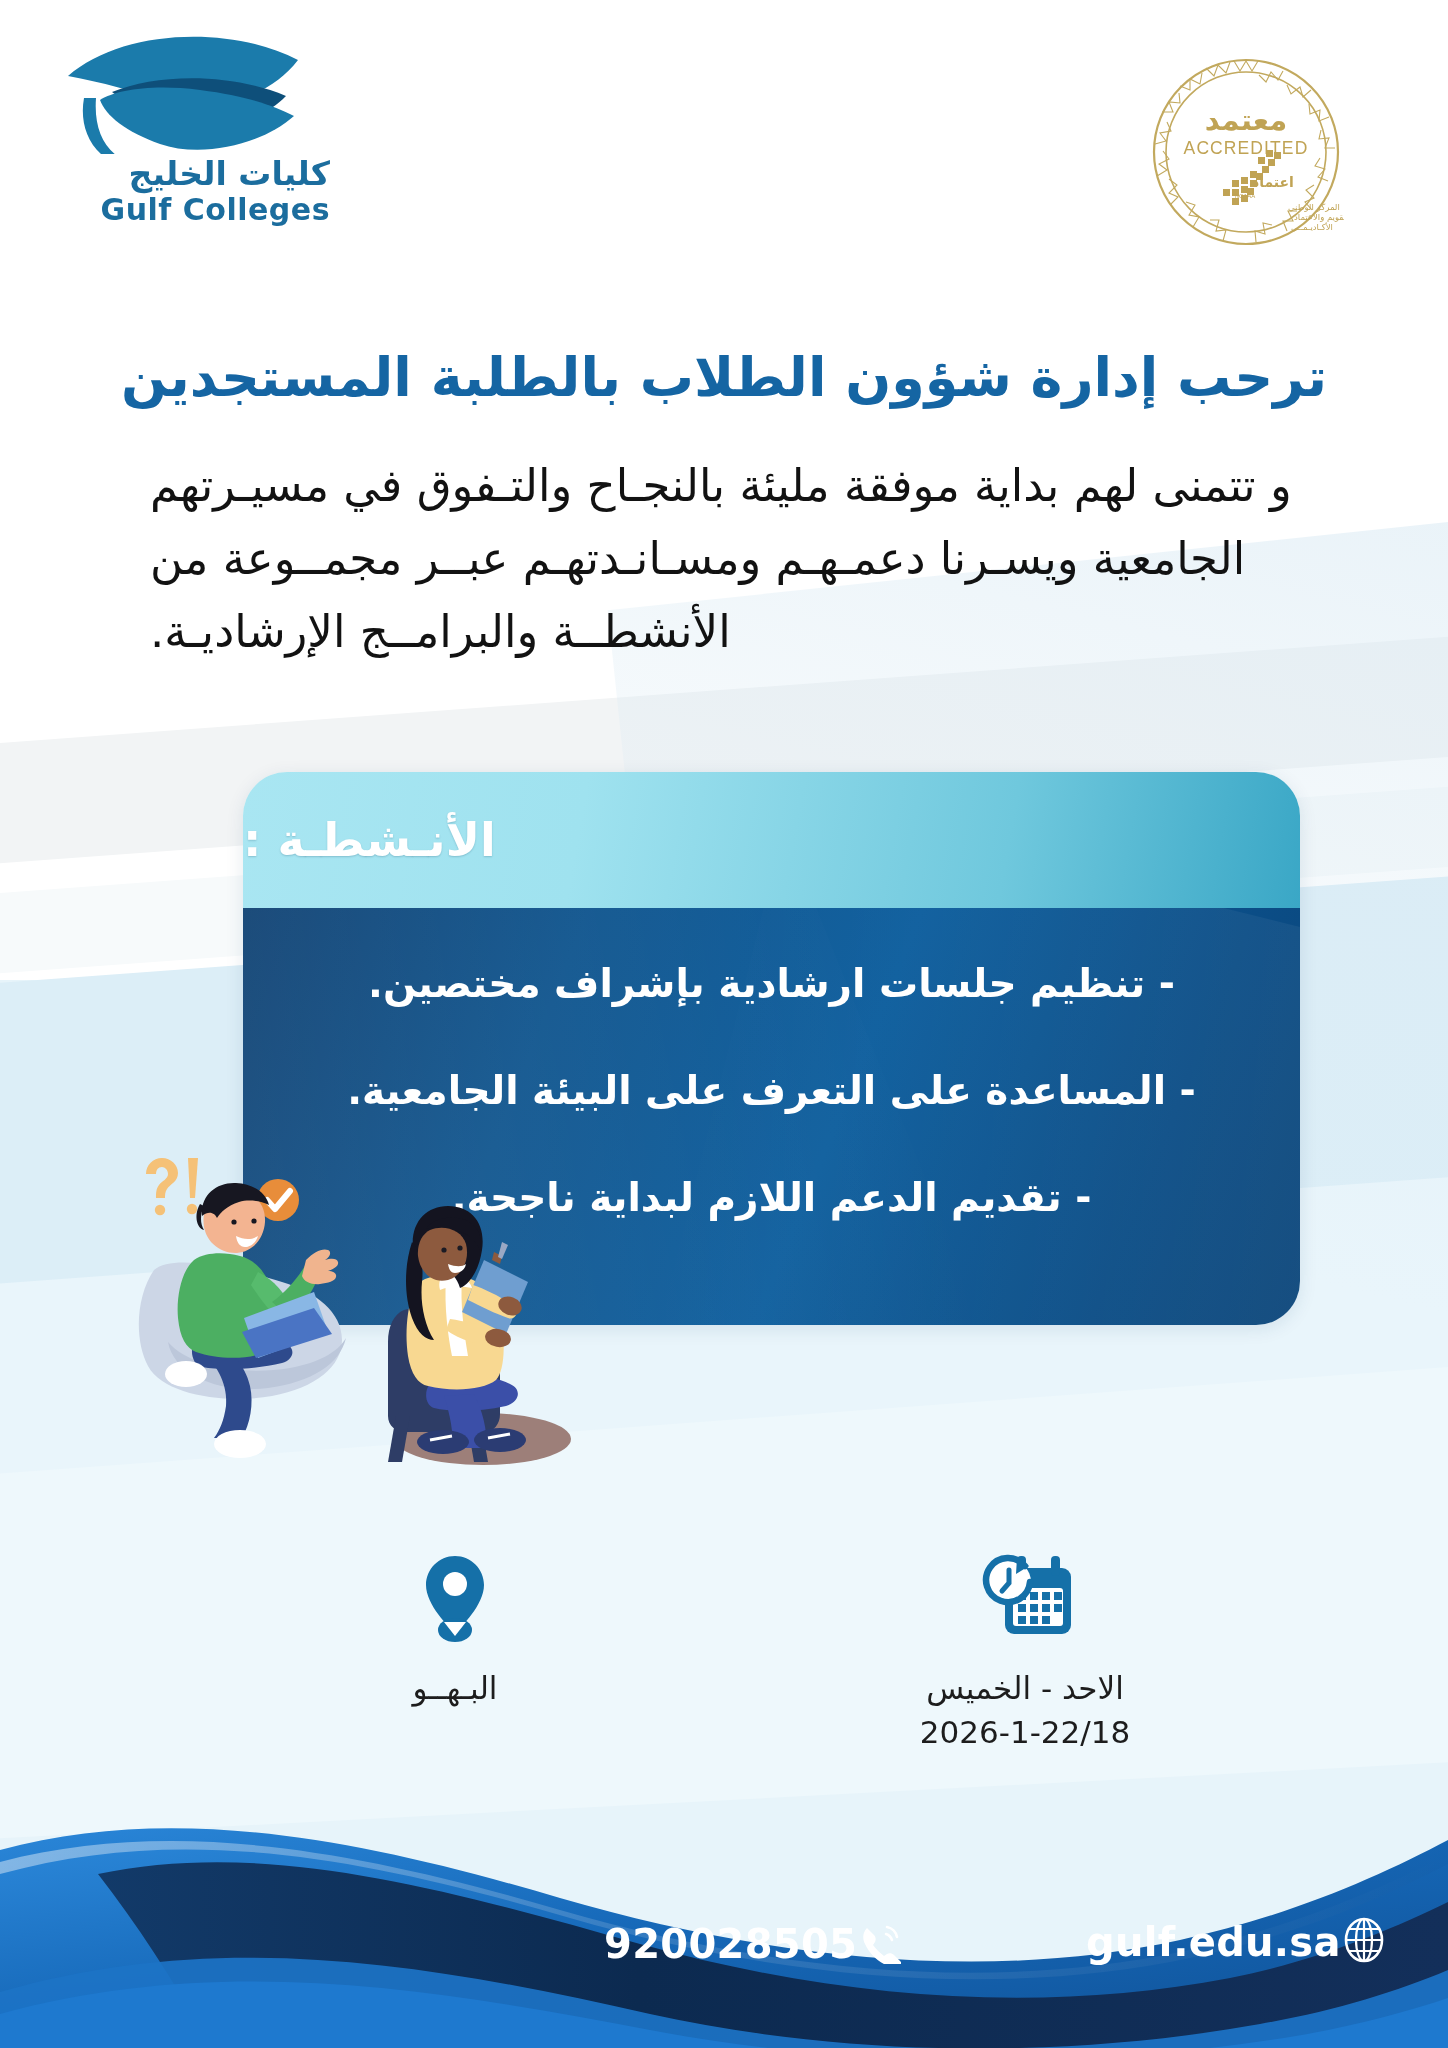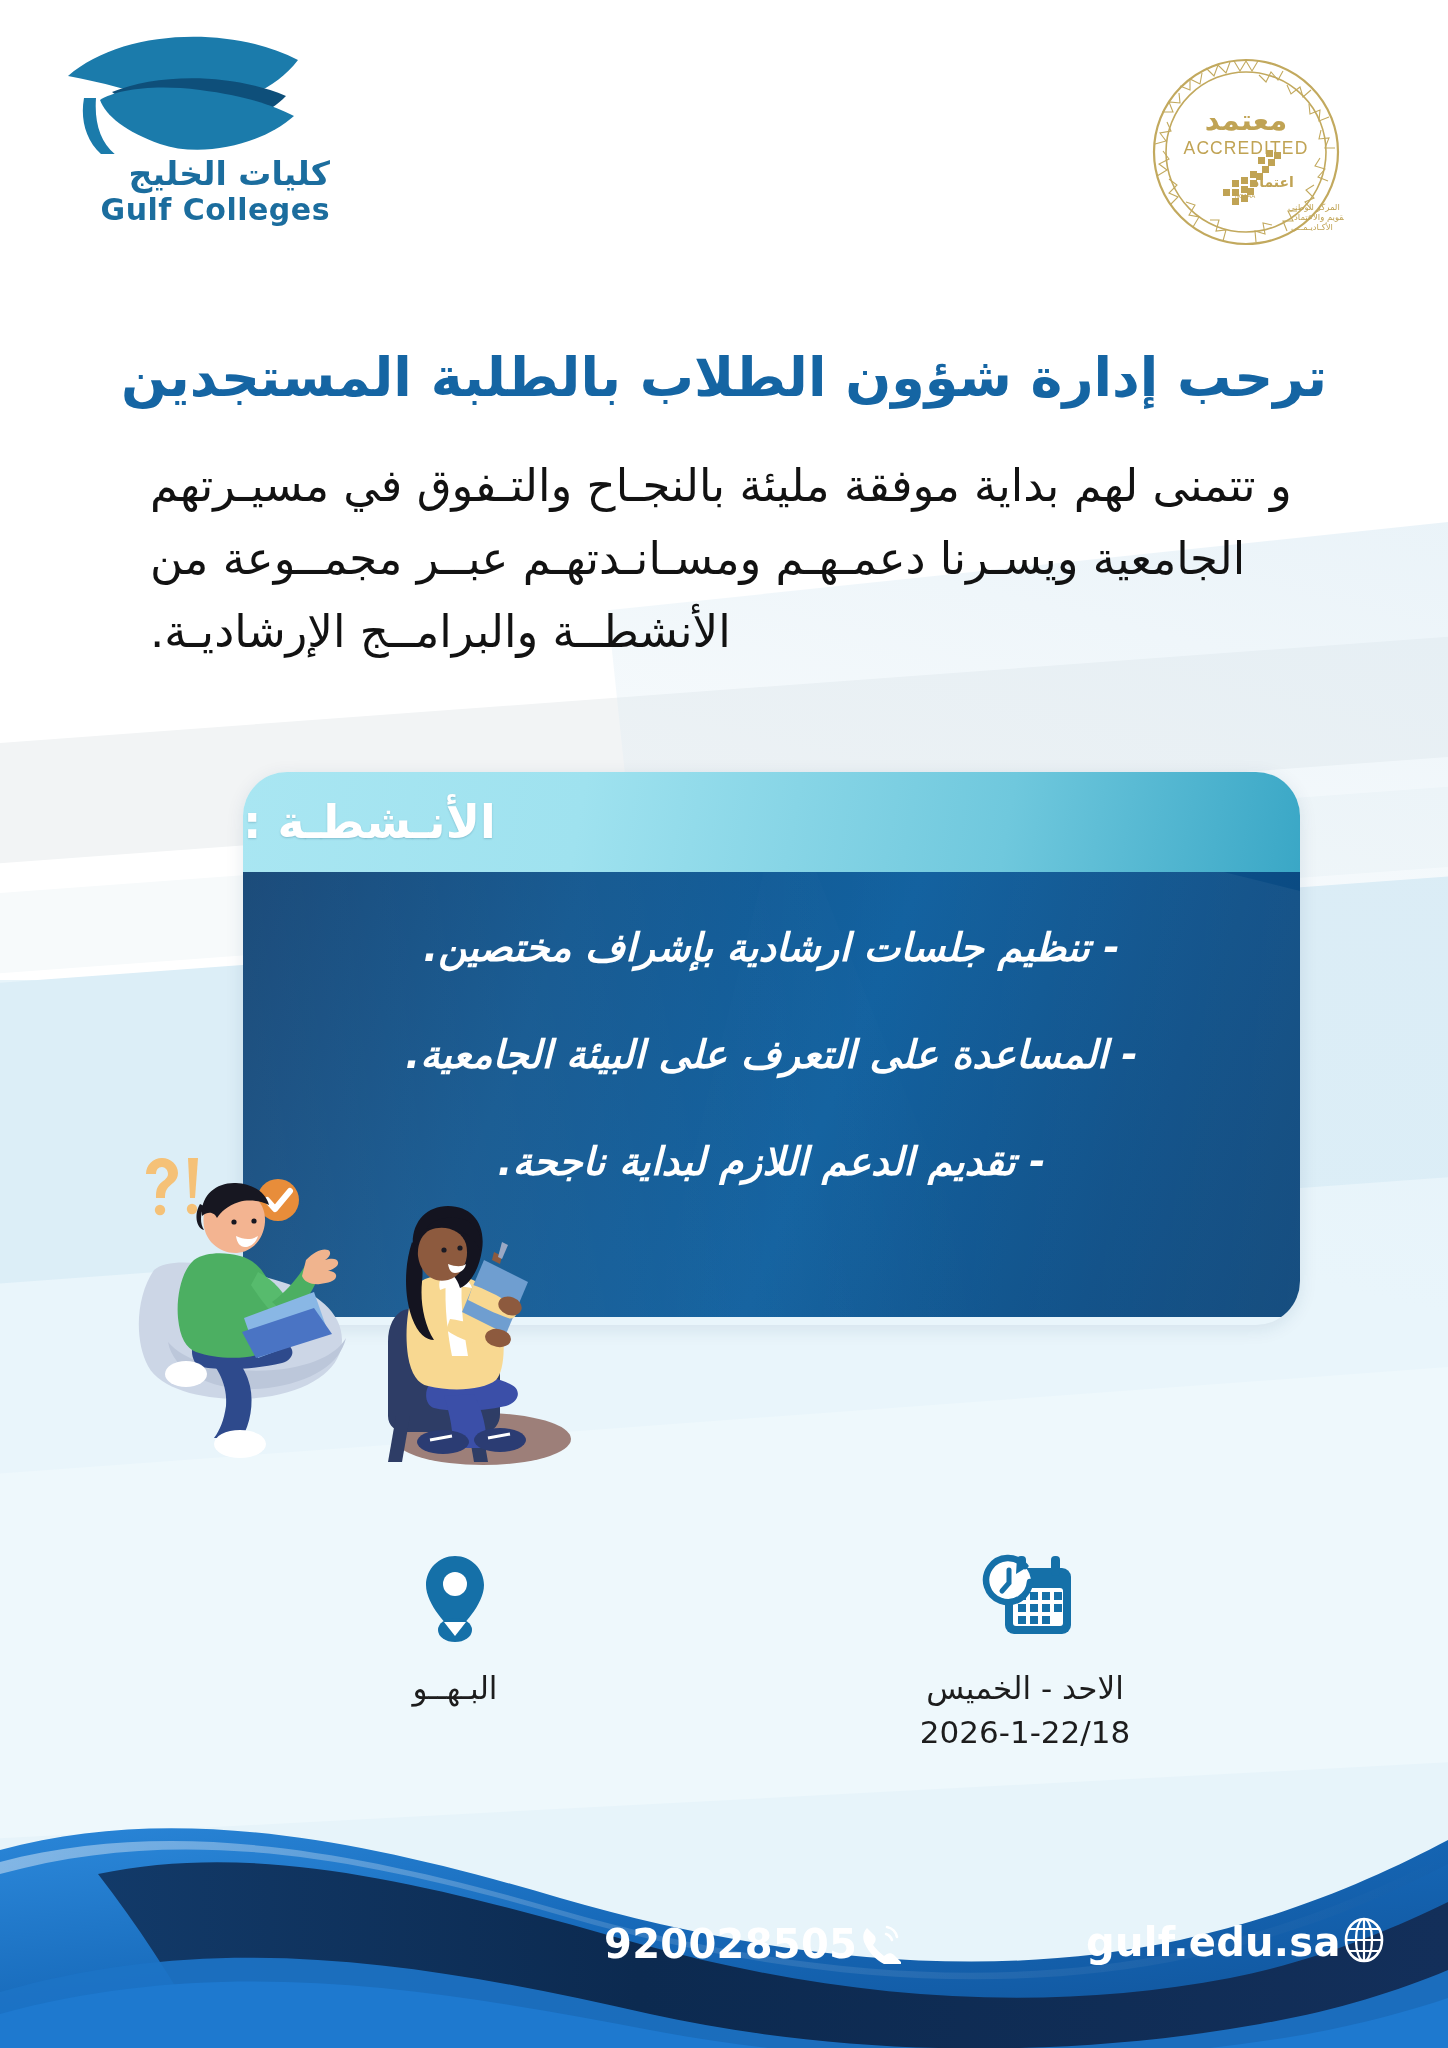--- a/index.html
+++ b/index.html
@@ -60,21 +60,21 @@
     color:#121212;font-size:45px;line-height:1.62;font-weight:400;
   }
 
   
   .card{
     position:absolute;left:243px;top:772px;width:1057px;height:553px;
     border-radius:44px;overflow:hidden;
     box-shadow:0 4px 18px rgba(20,60,100,.10);
   }
   .card-head{
-    position:relative;height:100px;
+    position:relative;height:136px;
     background:linear-gradient(100deg,#a9e6f2 0%,#9fe2ef 32%,#6fc8dd 72%,#3aa7c6 100%);
     display:flex;align-items:center;justify-content:flex-end;
     padding-left:0;padding-right:36px;box-sizing:border-box;
   }
   .card-head-text{
     color:#ffffff;font-size:46px;font-weight:700;direction:rtl;
     text-shadow:0 1px 2px rgba(0,60,90,.22);
     padding-right:40px;
   }
   .card-body{
@@ -88,21 +88,20 @@
     transform:rotate(-22deg);
   }
   .card-body::after{
     content:"";position:absolute;right:-18%;bottom:-45%;width:75%;height:150%;
     background:linear-gradient(260deg,rgba(255,255,255,.07),rgba(255,255,255,0));
     transform:rotate(14deg);
   }
   .bullets{
     position:relative;z-index:2;direction:rtl;text-align:center;
     padding:52px 64px 0 64px;
-    font-style:italic;
   }
   .bullet{
     color:#ffffff;font-size:39px;font-weight:600;line-height:1.25;
     margin-bottom:58px;
   }
   .bullet:last-child{margin-bottom:0;}
 
   
   .illus{position:absolute;left:108px;top:1142px;width:530px;height:330px;z-index:5;}
 

